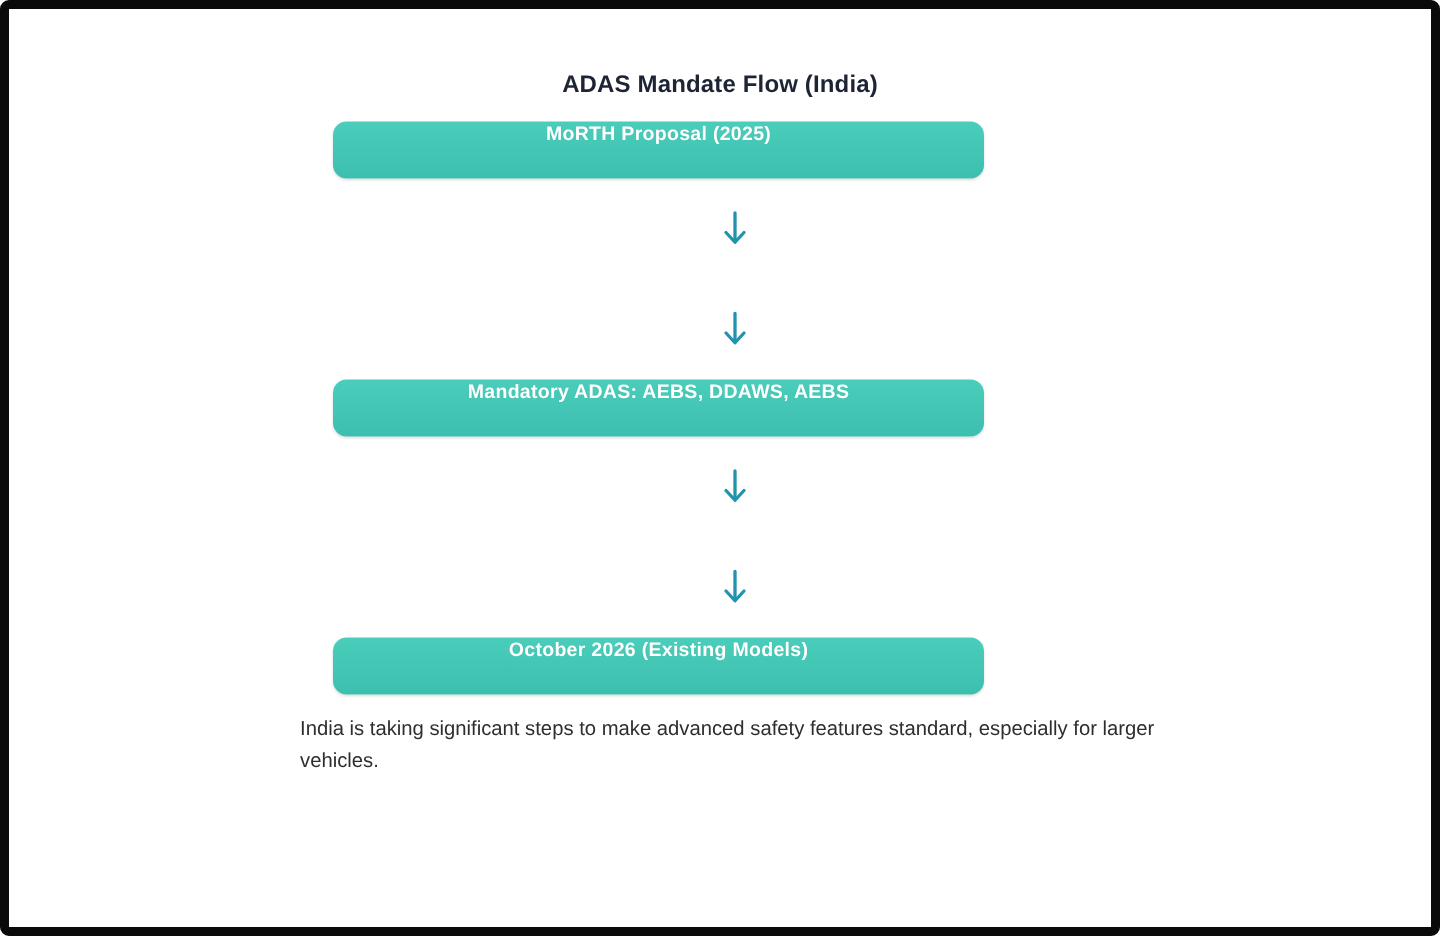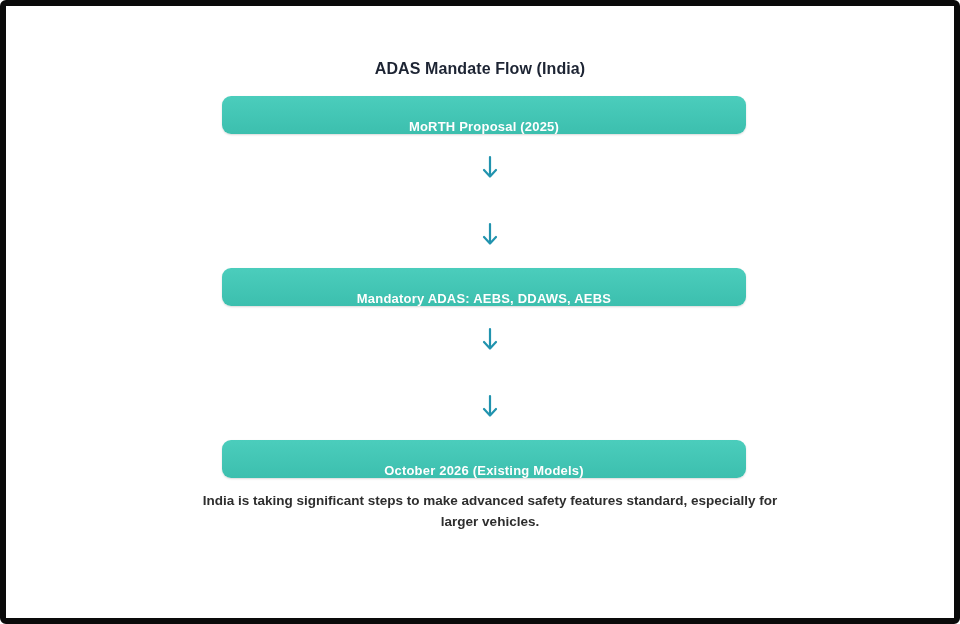--- a/index.html
+++ b/index.html
@@ -22,65 +22,64 @@
   .frame {
     position: relative;
     width: 960px;
     height: 624px;
     border: 6px solid var(--frame-border);
     border-radius: 6px;
     background: var(--background);
     overflow: hidden;
   }
   .diagram-title {
-    margin: 16px;
+    margin: 4px;
     padding-top: 36px;
     font-size: 16px;
     line-height: 22px;
     font-weight: 700;
     color: var(--title-text);
     text-align: center;
     letter-spacing: 0.1px;
   }
   .flow {
     width: 536px;
     margin: 13px 0 0 216px;
   }
   .step-box {
-    width: 524px;
+    width: 434px;
     height: 38px;
     border-radius: 9px;
     background: linear-gradient(180deg, var(--box-fill-top) 0%, var(--box-fill-bottom) 100%);
     box-shadow: 0 1px 2px rgba(0,0,0,0.15);
     display: flex;
-    align-items: flex-end;
+    align-items: flex-start;
     justify-content: center;
   }
   .step-label {
     color: var(--box-text);
     font-size: 13px;
     font-weight: 700;
     letter-spacing: 0.2px;
     text-shadow: 0 0 1px rgba(0,0,0,0.05);
   }
   .arrow-row {
     height: 67px;
     display: flex;
     align-items: center;
     justify-content: center;
   }
   .arrow-icon { display: block; }
   .caption {
     width: 580px;
     margin: 12px 0 0 194px;
-    text-align: center;
     font-size: 13.5px;
     line-height: 21px;
     color: var(--caption-text);
-    font-weight: 700;
+    font-weight: 400;
   }
 </style>
 </head>
 <body>
 
 <div class="frame">
 
   <h1 class="diagram-title">ADAS Mandate Flow (India)</h1>
 
   <div class="flow">

